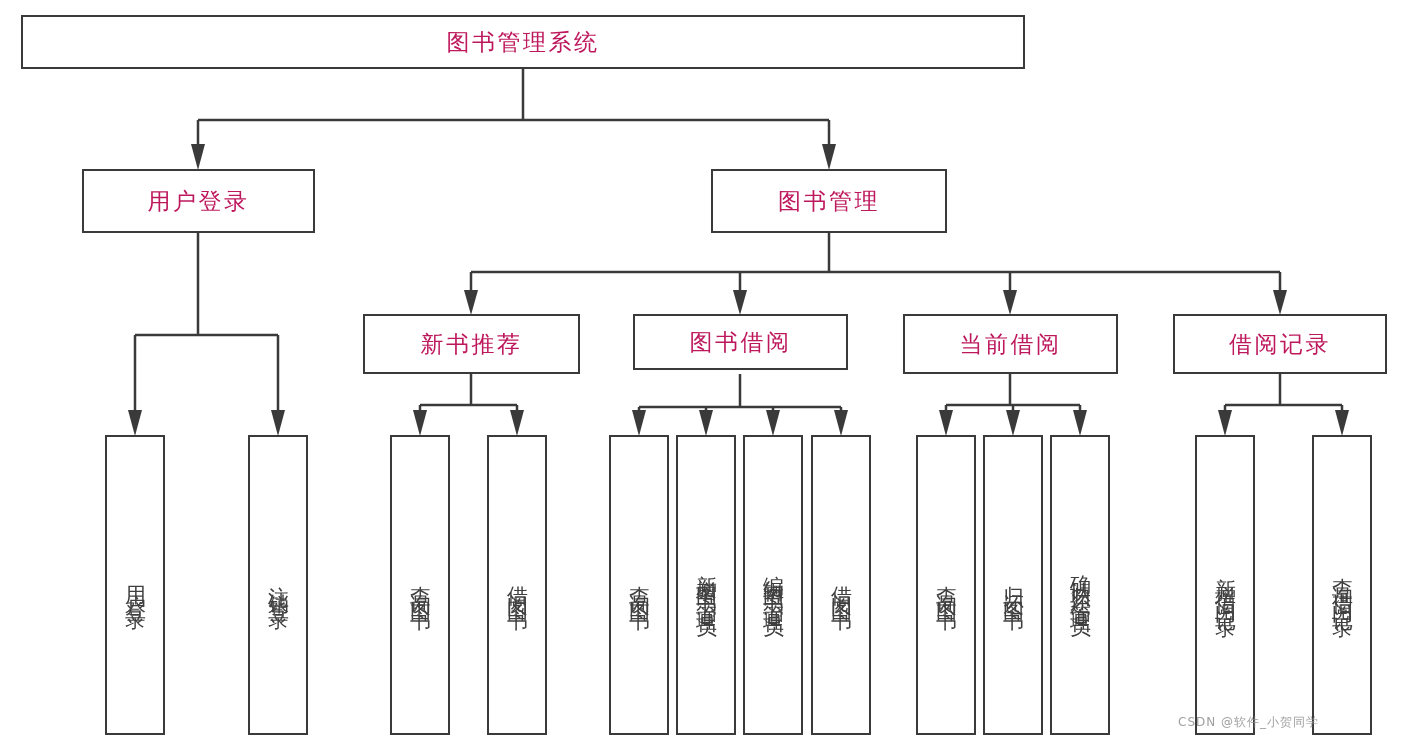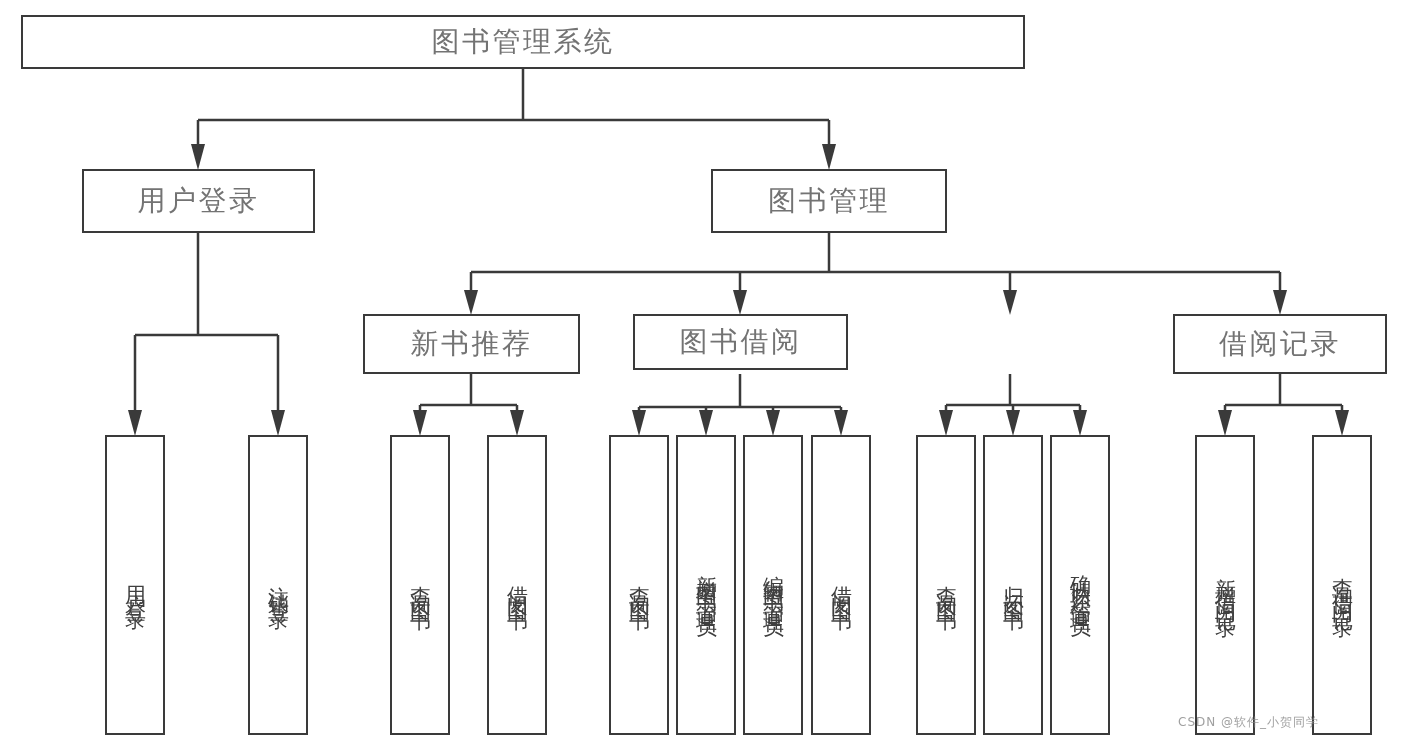--- a/index.html
+++ b/index.html
@@ -16,22 +16,22 @@
     position:absolute;
     box-sizing:border-box;
     border:2.5px solid #3a3a3a;
     background:#ffffff;
     display:flex;
     align-items:center;
     justify-content:center;
     z-index:2;
   }
   .hlabel {
-    font-size:28px;
-    color:#737373;
+    font-size:23px;
+    color:#be185d;
     letter-spacing:2.5px;
     white-space:nowrap;
   }
   .vlabel {
     writing-mode:vertical-rl;
     text-orientation:upright;
     font-size:21px;
     color:#3f3f3f;
     letter-spacing:8px;
     line-height:1;
@@ -120,20 +120,23 @@
   <div class="box n-l2b">
     <span class="hlabel">图书管理</span>
   </div>
 
   <div class="box n-l3a">
     <span class="hlabel">新书推荐</span>
   </div>
   <div class="box n-l3b">
     <span class="hlabel">图书借阅</span>
   </div>
+  <div class="box n-l3c">
+    <span class="hlabel">当前借阅</span>
+  </div>
   <div class="box n-l3d">
     <span class="hlabel">借阅记录</span>
   </div>
 
   <div class="box leaf x135">
     <span class="vlabel">用户登录</span>
   </div>
   <div class="box leaf x278">
     <span class="vlabel">注销登录</span>
   </div>

